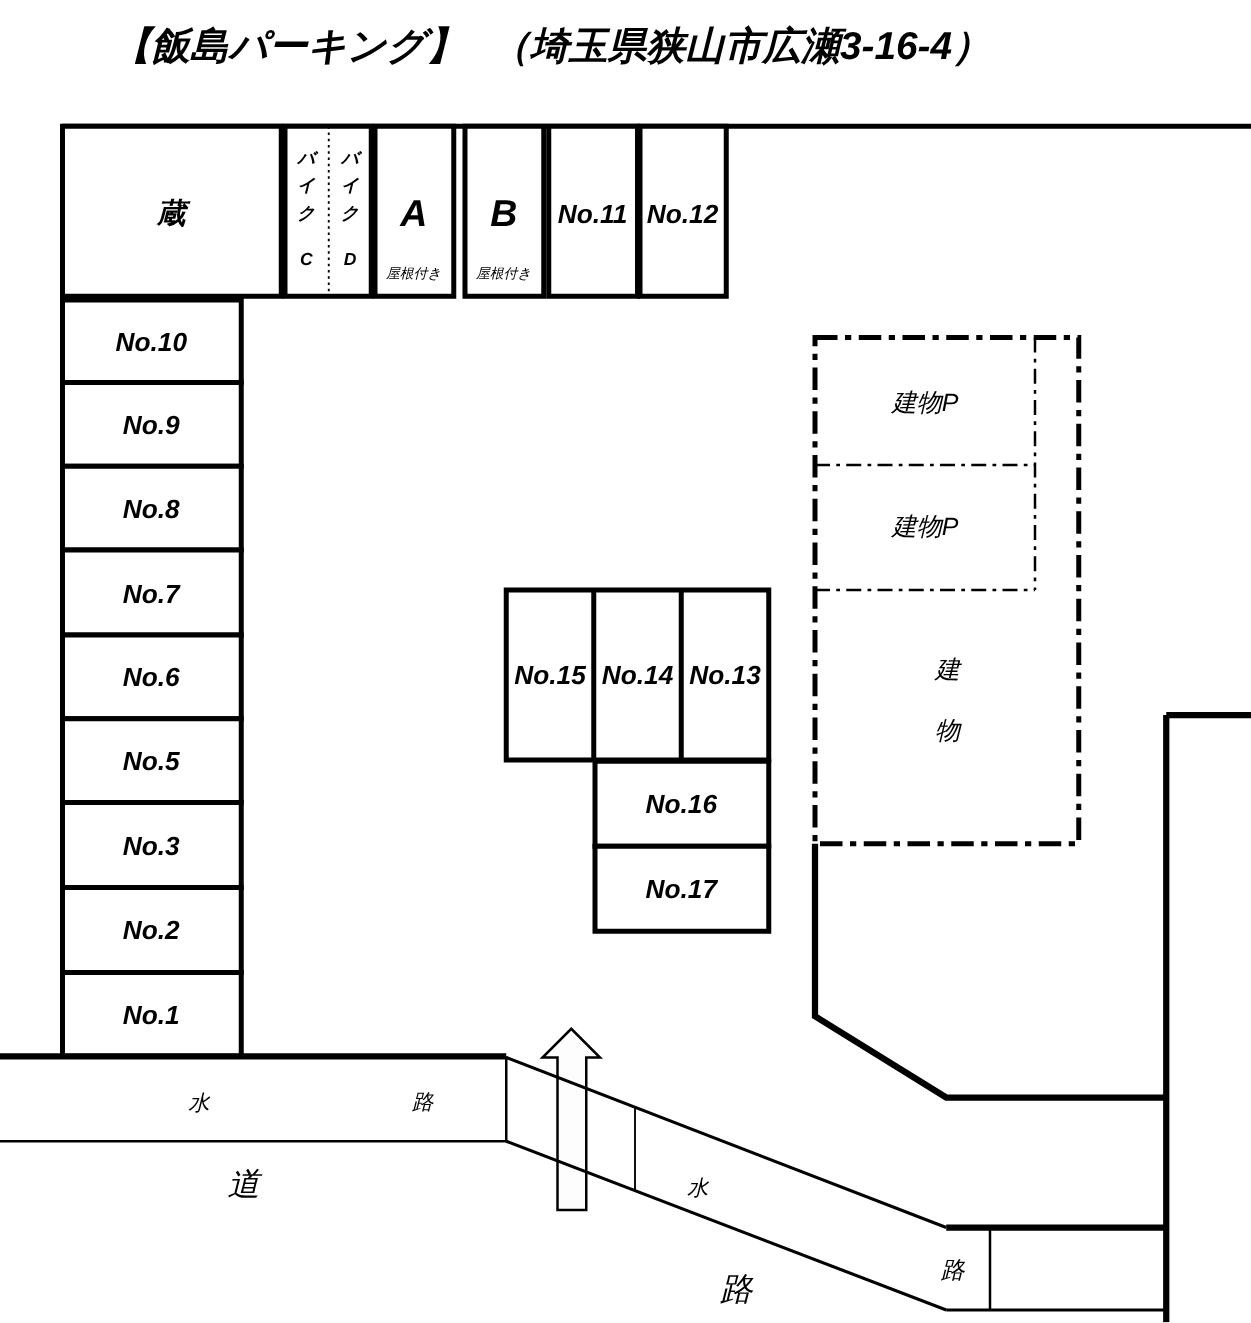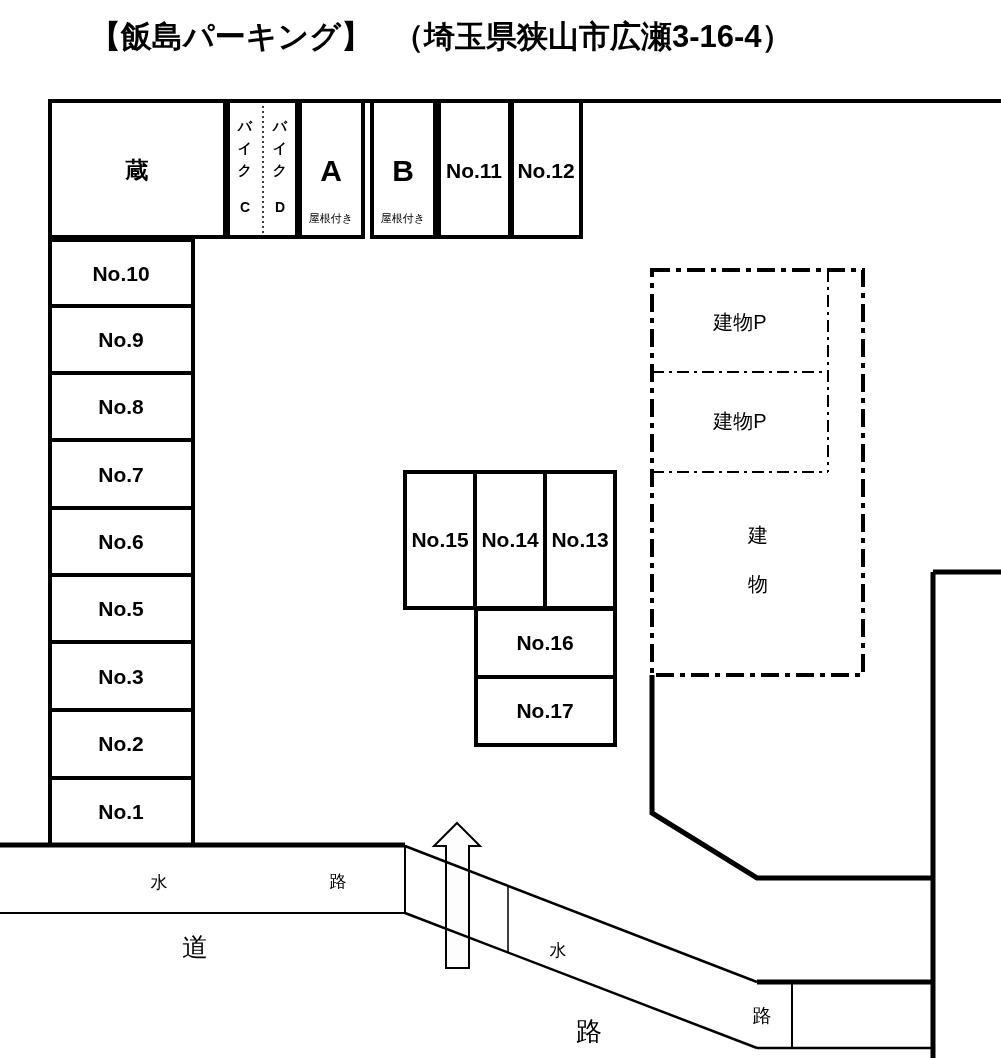--- a/index.html
+++ b/index.html
@@ -1,20 +1,21 @@
 <!DOCTYPE html>
 <html><head>
 <meta charset="utf-8">
 <style>
   html,body{margin:0;padding:0;background:#ffffff;}
   .stage{
     position:relative;
     width:1001px;height:1058px;
     background:#ffffff;
     font-family:"Liberation Sans","DejaVu Sans",sans-serif;
+    font-style:italic;
   }
   svg text{
     fill:#000000;
     font-family:"Liberation Sans","DejaVu Sans",sans-serif;
   }
   .t-title{font-size:31px;font-weight:bold;}
   .t-big{font-size:30px;font-weight:bold;}
   .t-space{font-size:21px;font-weight:bold;}
   .t-kura{font-size:23px;font-weight:bold;}
   .t-bike{font-size:14px;font-weight:bold;}

